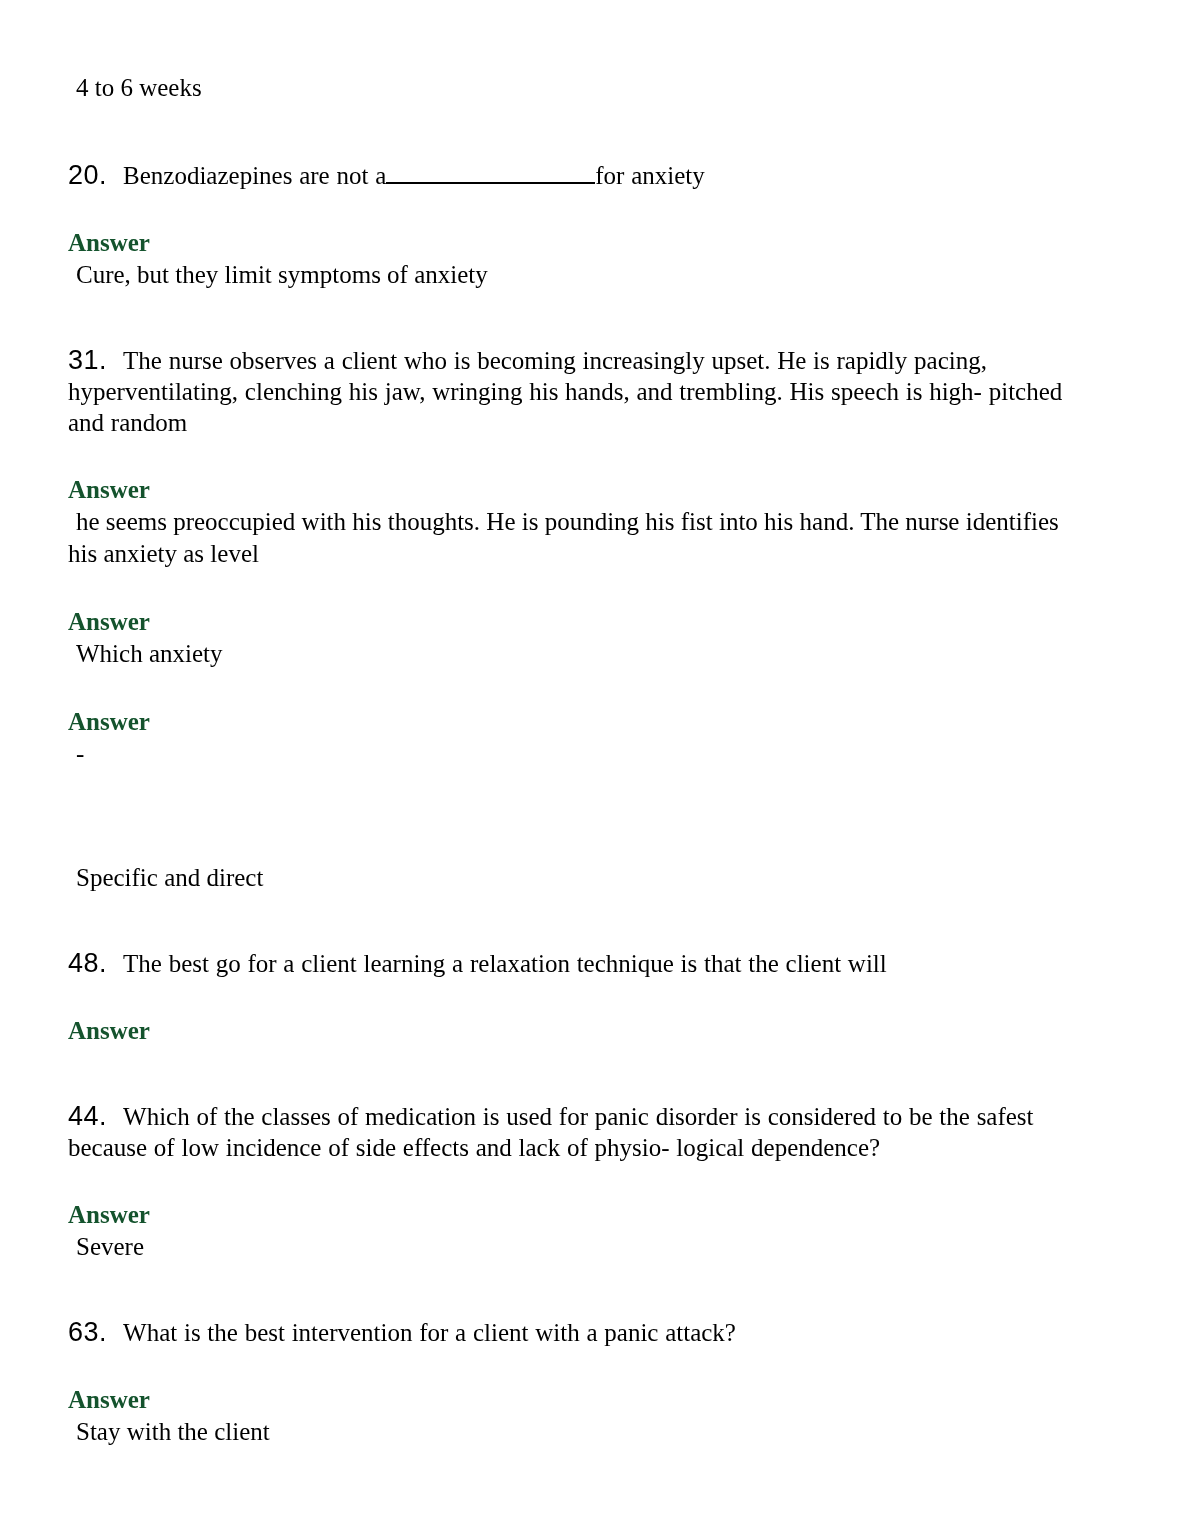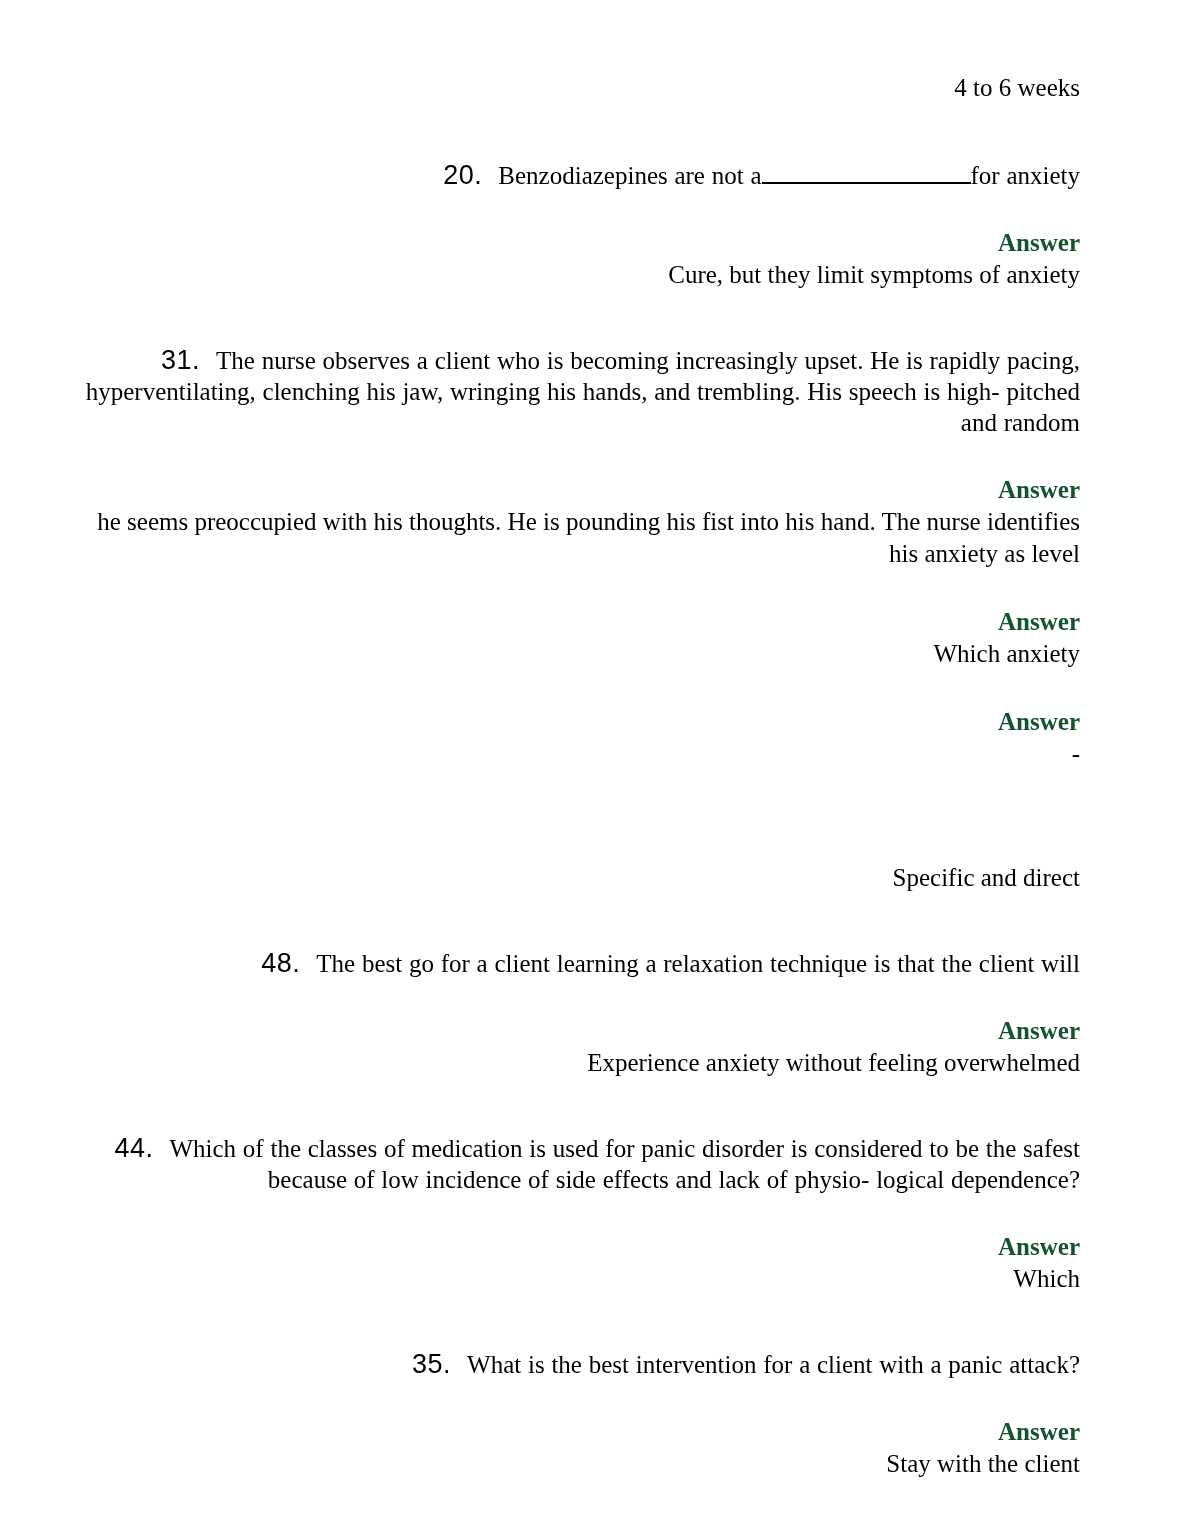--- a/index.html
+++ b/index.html
@@ -1,15 +1,15 @@
 <!DOCTYPE html>
 <html><head>
 <meta charset="utf-8">
 <style>
-  * { margin: 0; padding: 0; box-sizing: border-box; text-align: right; }
+  * { margin: 0; padding: 0; box-sizing: border-box; }
   html, body { background: #ffffff; }
   body {
     width: 1190px;
     height: 1540px;
     overflow: hidden;
     font-family: "Liberation Serif", serif;
     color: #000000;
   }
   .page {
     width: 100%;
@@ -76,25 +76,24 @@
       <p class="answer-text">Which anxiety</p>
     </div>
     <div class="block answer-block">
       <p class="answer-label">Answer</p>
       <p class="answer-text">-</p>
     </div>
     <p class="block plain-block">Specific and direct</p>
     <p class="block question"><span class="q-number">48.</span><span>The best go for a client learning a relaxation technique is that the client will</span></p>
     <div class="block answer-block">
       <p class="answer-label">Answer</p>
-      <p class="answer-text">Experience anxiety without feeling overwhelmed</p>
     </div>
     <p class="block question"><span class="q-number">44.</span><span>Which of the classes of medication is used for panic disorder is considered to be the safest because of low incidence of side effects and lack of physio- logical dependence?</span></p>
     <div class="block answer-block">
       <p class="answer-label">Answer</p>
-      <p class="answer-text">Which</p>
+      <p class="answer-text">Severe</p>
     </div>
-    <p class="block question"><span class="q-number">35.</span><span>What is the best intervention for a client with a panic attack?</span></p>
+    <p class="block question"><span class="q-number">63.</span><span>What is the best intervention for a client with a panic attack?</span></p>
     <div class="block answer-block">
       <p class="answer-label">Answer</p>
       <p class="answer-text">Stay with the client</p>
     </div>
   </div>
 
 </body></html>

